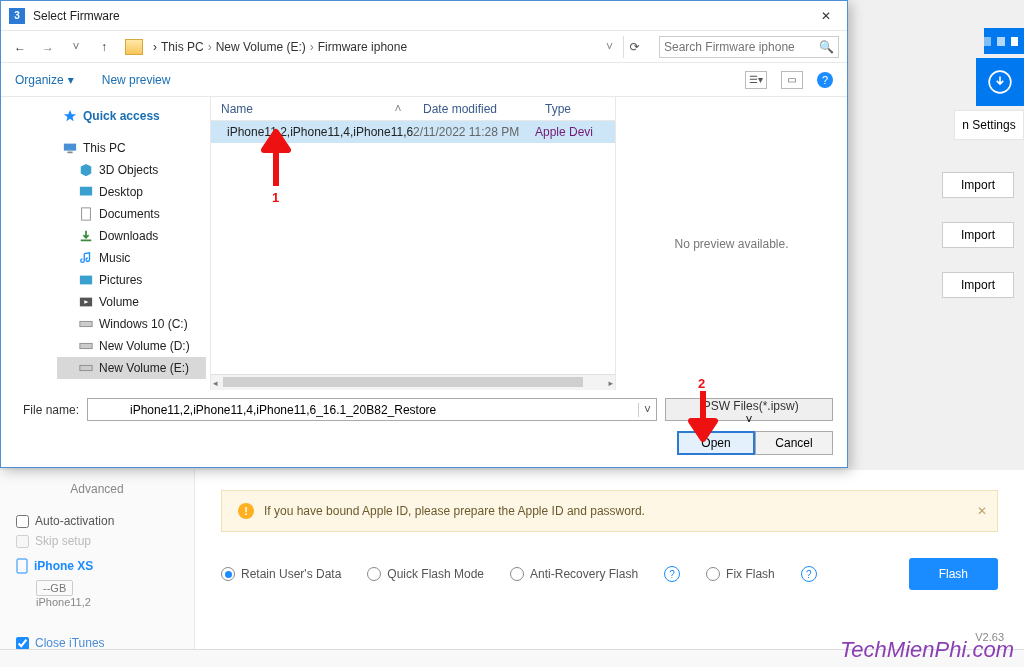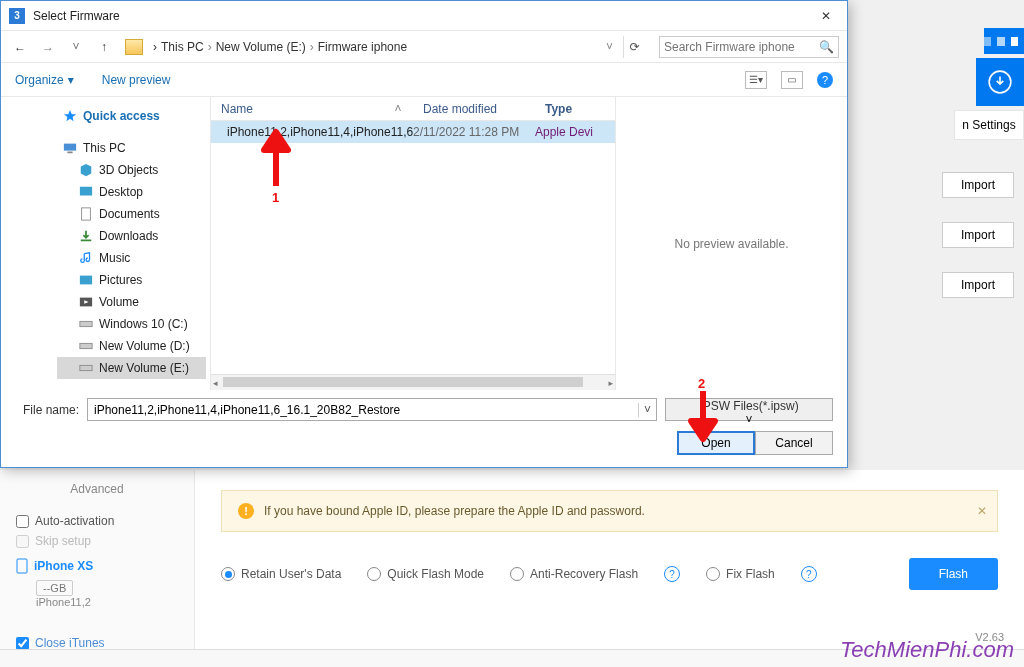--- a/index.html
+++ b/index.html
@@ -70,35 +70,35 @@
 .tree .item { display:flex; align-items:center; gap:6px; height:22px; padding-left:6px; color:#222; }
 .tree .item.quick { color:#1a6fb3; font-weight:600; }
 .tree .item.ind { padding-left:22px; }
 .tree .item.sel { background:#d8d8d8; }
 .tree svg { width:14px; height:14px; flex-shrink:0; }
 
 .main { flex:1; display:flex; min-width:0; }
 .filelist { flex:1; display:flex; flex-direction:column; min-width:0; }
 .cols { display:flex; height:24px; border-bottom:1px solid #e8e8e8; color:#3a5a8a; align-items:center; }
 .cols div { padding:0 10px; }
-.cols .cname { flex:1; } .cols .cdate { width:122px; } .cols .ctype { width:80px;font-weight:bold; }
+.cols .cname { flex:1; } .cols .cdate { width:122px; } .cols .ctype { width:80px; }
 .filerow { display:flex; height:22px; align-items:center; background:#cde6f7; }
 .filerow .fname { flex:1; padding-left:10px; display:flex; align-items:center; gap:6px; color:#222; overflow:hidden; white-space:nowrap; }
 .filerow .fdate { width:122px; color:#666; } .filerow .ftype { width:80px; color:#701a75; }
 .ipsw-ico { width:14px; height:14px; display:inline-block; }
 .scrollbar { height:16px; background:#f3f3f3; border-top:1px solid #e0e0e0; position:relative; margin-top:auto; }
 .scrollbar .thumb { position:absolute; left:12px; top:2px; width:360px; height:10px; background:#cfcfcf; }
 .scrollbar .tri { position:absolute; top:3px; font-size:9px; color:#777; } .scrollbar .tl { left:2px; } .scrollbar .tr { right:2px; }
 
 .preview { width:232px; border-left:1px solid #e8e8e8; display:flex; align-items:center; justify-content:center; color:#777; font-size:12px; }
 
 .dlg-bottom { padding:8px 14px 12px; display:flex; flex-direction:column; gap:10px; }
 .fname-row { display:flex; align-items:center; gap:8px; }
 .fname-row label { color:#333; width:64px; text-align:right; }
-.fname-row .combo { flex:1; height:23px; border:1px solid #aaa; display:flex; align-items:center; }
+.fname-row .combo { flex:1; height:23px; border:1px solid #aaa; display:flex; align-items:center;padding-left:36px; }
 .fname-row .combo input { flex:1; border:none; outline:none; padding:0 6px; }
 .fname-row .combo .dd { width:18px; text-align:center; color:#555; border-left:1px solid #ccc; }
 .fname-row .filter { width:168px; height:23px; border:1px solid #aaa; background:#efefef; display:flex; align-items:center; padding:0 6px;flex-direction:column; }
 .fname-row .filter span:first-child { flex:1; color:#333; }
 .btn-row { display:flex; justify-content:flex-end; }
 .btn { width:78px; height:24px; border:1px solid #aaa; background:#f2f2f2; }
 .btn.open { border:2px solid #2a7ad6; background:#e4f0fb; }
 
 
 .arrow { position:absolute; z-index:50; }

